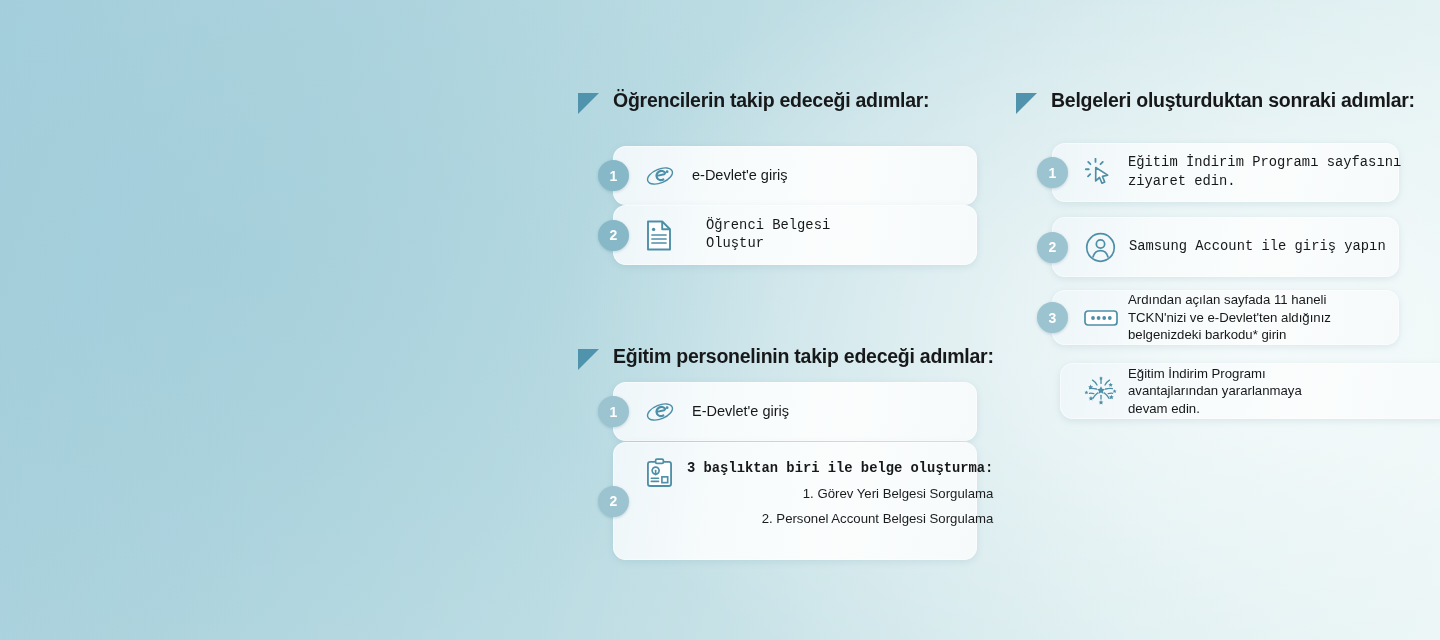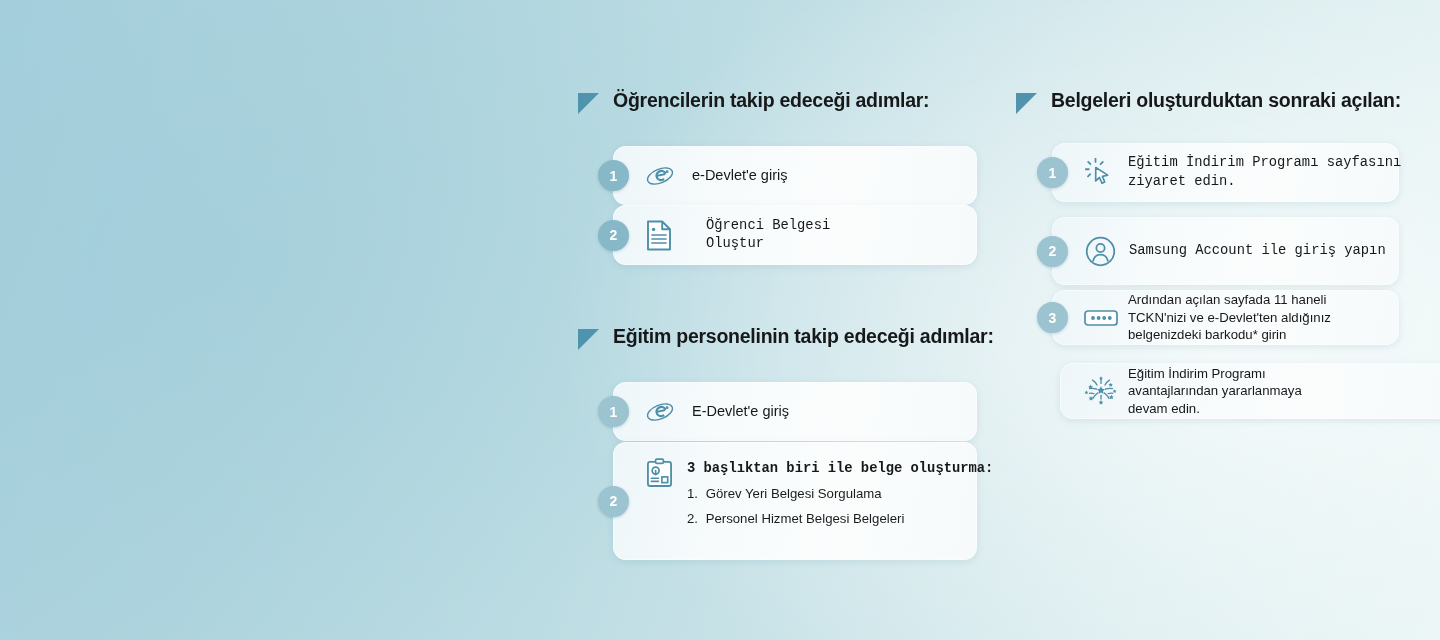--- a/index.html
+++ b/index.html
@@ -155,21 +155,21 @@
           <path d="M6 15 H20 M6 19 H20 M6 23 H20" stroke="#4e8fa8" stroke-width="1.7" stroke-linecap="round"></path>
         </svg>
       </span>
       <span class="card-text t14">
         <span>Öğrenci Belgesi</span><br>
         <span>Oluştur</span>
       </span>
     </div>
   </div>
 
-  <div class="section-head" style="left:578px; top:324px;">
+  <div class="section-head" style="left:578px; top:344px;">
     <span class="tri"></span>
     <span class="section-title">Eğitim personelinin takip edeceği adımlar:</span>
   </div>
 
   <div class="step" style="left:598px; top:382px;">
     <div class="badge dim">1</div>
     <div class="card" style="width:364px; height:59px;">
       <span class="ico" style="width:30px;height:30px;margin-right:17px;">
         <svg width="30" height="30" viewBox="0 0 32 32">
           <ellipse cx="16" cy="16" rx="14" ry="7.4" transform="rotate(-22 16 16)" fill="none" stroke="#4e8fa8" stroke-width="1.5"></ellipse>
@@ -177,50 +177,50 @@
           <path d="M12.6 15.9 L20.6 14.1" fill="none" stroke="#4e8fa8" stroke-width="2.1" stroke-linecap="round"></path>
           <circle cx="23.6" cy="11.4" r="1.5" fill="#4e8fa8"></circle>
         </svg>
       </span>
       <span class="card-text t15">E-Devlet'e giriş</span>
     </div>
   </div>
 
   <div class="step" style="left:598px; top:442px;">
     <div class="badge dim" style="align-self:center;">2</div>
-    <div class="card" style="width:364px; height:118px; align-items:flex-start; padding-top:14px;">
+    <div class="card" style="width:364px; height:118px; align-items:flex-start; padding-top:14px;text-align:right;">
       <span class="ico" style="width:28px;height:30px;margin-right:14px;margin-top:2px;">
         <svg width="27" height="30" viewBox="0 0 28 31">
           <rect x="2" y="4" width="24" height="25" rx="2.4" fill="#ffffff" stroke="#4e8fa8" stroke-width="1.9"></rect>
           <rect x="10" y="1" width="8" height="4.6" rx="1.3" fill="#ffffff" stroke="#4e8fa8" stroke-width="1.8"></rect>
           <circle cx="10" cy="13" r="3.6" fill="none" stroke="#4e8fa8" stroke-width="1.8"></circle>
           <path d="M10 13 v4.2" stroke="#4e8fa8" stroke-width="1.7" stroke-linecap="round"></path>
           <path d="M5.5 21 H13 M5.5 24.2 H13" stroke="#4e8fa8" stroke-width="1.7" stroke-linecap="round"></path>
           <rect x="16.5" y="19.5" width="6" height="6" fill="none" stroke="#4e8fa8" stroke-width="1.7"></rect>
         </svg>
       </span>
       <span class="card-text">
         <span class="t14 bold nw">3 başlıktan biri ile belge oluşturma:</span>
         <div class="lst">
           <div>
             <span class="num">1.</span>
             <span>Görev Yeri Belgesi Sorgulama</span>
           </div>
           <div>
             <span class="num">2.</span>
-            <span>Personel Hizmet Belgesi Belgeleri</span>
+            <span>Personel Account Belgesi Sorgulama</span>
           </div>
         </div>
       </span>
     </div>
   </div>
 
   <div class="section-head" style="left:1016px; top:88px;">
     <span class="tri"></span>
-    <span class="section-title">Belgeleri oluşturduktan sonraki açılan:</span>
+    <span class="section-title">Belgeleri oluşturduktan sonraki adımlar:</span>
   </div>
 
   <div class="step" style="left:1037px; top:143px;">
     <div class="badge dim">1</div>
     <div class="card" style="width:347px; height:59px;">
       <span class="ico" style="width:32px;height:32px;margin-right:12px;">
         <svg width="30" height="30" viewBox="0 0 32 32">
           <path d="M11.5 10.2 L24.2 18.3 L18.6 19.6 L21.0 25.6 L18.1 26.9 L15.5 20.8 L11.4 24.5 Z" fill="#ffffff" stroke="#4e8fa8" stroke-width="1.8" stroke-linejoin="round"></path>
           <path d="M11.2 4.2 V0.8" stroke="#4e8fa8" stroke-width="1.9" stroke-linecap="round"></path>
           <path d="M5.8 6.6 L3.4 4.2" stroke="#4e8fa8" stroke-width="1.9" stroke-linecap="round"></path>
@@ -231,21 +231,21 @@
       </span>
       <span class="card-text t14">
         <span class="nw">Eğitim İndirim Programı sayfasını</span><br>
         <span class="nw">ziyaret edin.</span>
       </span>
     </div>
   </div>
 
   <div class="step" style="left:1037px; top:217px;">
     <div class="badge dim">2</div>
-    <div class="card" style="width:347px; height:68px;">
+    <div class="card" style="width:347px; height:60px;">
       <span class="ico" style="width:32px;height:32px;margin-right:13px;">
         <svg width="31" height="31" viewBox="0 0 32 32">
           <circle cx="16" cy="16" r="14.2" fill="none" stroke="#4e8fa8" stroke-width="1.8"></circle>
           <circle cx="16" cy="12.4" r="4.3" fill="none" stroke="#4e8fa8" stroke-width="1.8"></circle>
           <path d="M8.4 25.6 c1.2-4.3 4.1-6.3 7.6-6.3 s6.4 2.0 7.6 6.3" fill="none" stroke="#4e8fa8" stroke-width="1.8" stroke-linecap="round"></path>
         </svg>
       </span>
       <span class="card-text t14 nw">Samsung Account ile giriş yapın</span>
     </div>
   </div>

